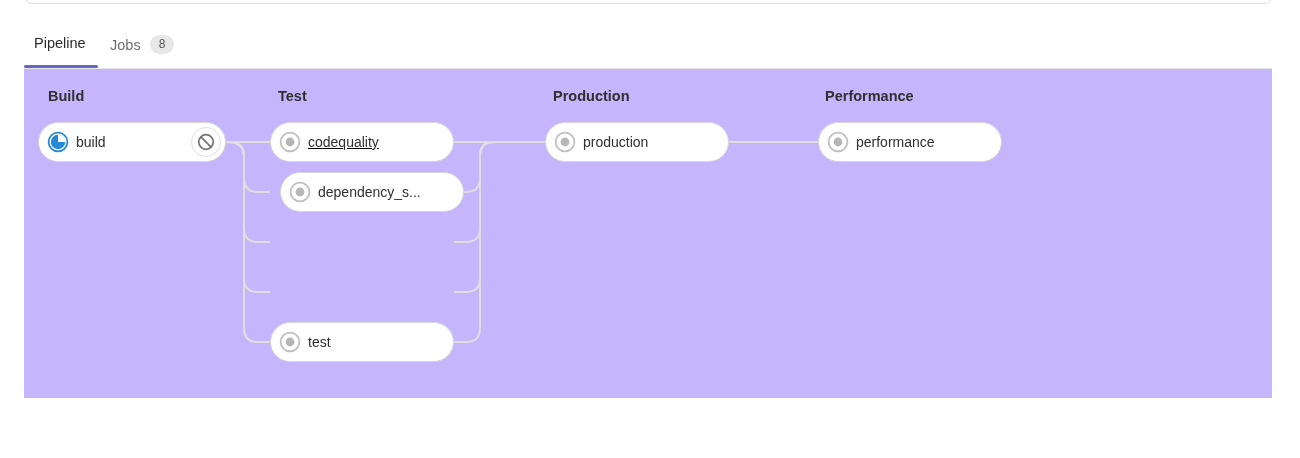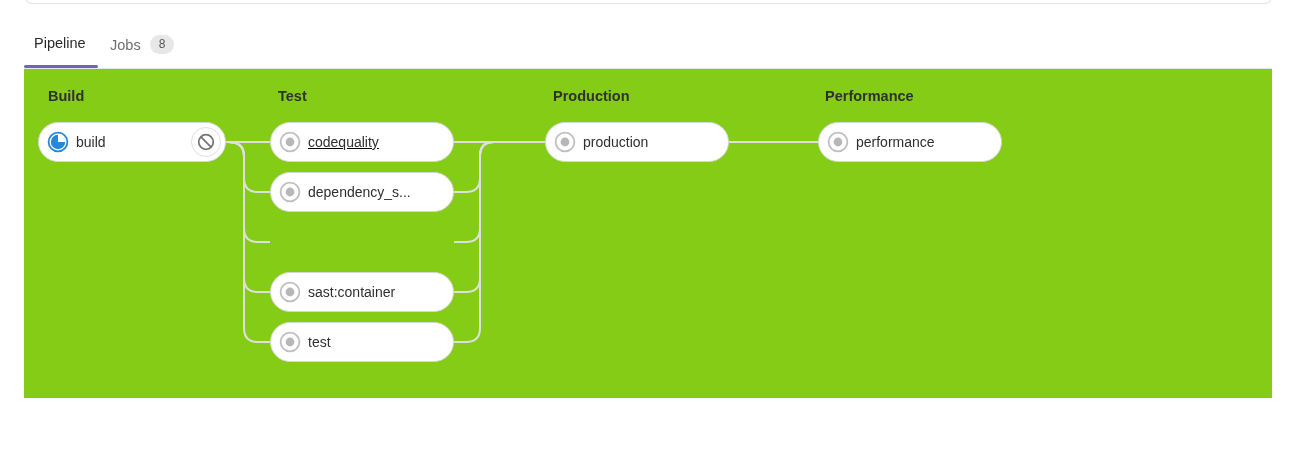--- a/index.html
+++ b/index.html
@@ -16,35 +16,35 @@
                   color:#2b2b2b; cursor:pointer; }
   .tab-jobs { position:absolute; left:110px; top:35px; font-size:14.5px; color:#6e6e6e;
               cursor:pointer; display:flex; align-items:center; gap:9px; }
   .jobs-badge { display:inline-block; background:#e7e7e7; color:#565656; font-size:12px;
                 line-height:1; padding:3px 9px 4px; border-radius:10px; }
   .tabbar-border { position:absolute; left:24px; top:68px; width:1248px; height:1px; background:#e7e7e7; }
   .tab-underline { position:absolute; left:24px; top:65px; width:74px; height:3px;
                    background:#6666c4; border-radius:2px; }
 
   
-  .graph { position:absolute; left:24px; top:69px; width:1248px; height:329px; background:#84cc16; }
+  .graph { position:absolute; left:24px; top:69px; width:1248px; height:329px; background:#c4b5fd; }
   .connectors { position:absolute; left:0; top:0; width:1248px; height:329px; }
 
   .stage-title { position:absolute; top:19px; font-size:14.5px; font-weight:bold; color:#303030; }
   .st-build { left:24px; } .st-test { left:254px; } .st-production { left:529px; } .st-performance { left:801px; }
 
   .job-pill { position:absolute; height:40px; background:#ffffff; border:1px solid #d6d6d6;
               border-radius:20px; display:flex; align-items:center; padding-left:8px;
               cursor:pointer; }
   .job-pill .label { font-size:14px; color:#2f2f2f; margin-left:7px; white-space:nowrap; }
   .icon22 { width:22px; height:22px; flex:0 0 22px; display:block; }
 
   .pill-build       { left:14px;  top:53px;  width:188px; }
   .pill-codequality { left:246px; top:53px;  width:184px;text-decoration:underline; }
-  .pill-depscan     { left:246px; top:103px; width:184px;align-items:center; }
+  .pill-depscan     { left:256px; top:103px; width:184px;align-items:center; }
   .pill-sast        { left:246px; top:153px; width:184px; }
   .pill-sastcont    { left:246px; top:203px; width:184px; }
   .pill-test        { left:246px; top:253px; width:184px; }
   .pill-production  { left:521px; top:53px;  width:184px; }
   .pill-performance { left:794px; top:53px;  width:184px; }
 
   .cancel-btn { position:absolute; right:4px; top:4px; width:30px; height:30px;
                 border:1px solid #e0e0e0; border-radius:50%; background:#ffffff;
                 display:flex; align-items:center; justify-content:center; cursor:pointer; }
 </style>
@@ -109,27 +109,20 @@
       </svg>
       <span class="label">codequality</span>
     </div>
     <div class="job-pill pill-depscan">
       <svg class="icon22" viewBox="0 0 22 22">
         <circle cx="11" cy="11" r="9.4" stroke="#bfbfbf" stroke-width="1.8" fill="none"></circle>
         <circle cx="11" cy="11" r="4.4" fill="#b7b7b7"></circle>
       </svg>
       <span class="label">dependency_s...</span>
     </div>
-    <div class="job-pill pill-sastcont">
-      <svg class="icon22" viewBox="0 0 22 22">
-        <circle cx="11" cy="11" r="9.4" stroke="#bfbfbf" stroke-width="1.8" fill="none"></circle>
-        <circle cx="11" cy="11" r="4.4" fill="#b7b7b7"></circle>
-      </svg>
-      <span class="label">sast:container</span>
-    </div>
     <div class="job-pill pill-test">
       <svg class="icon22" viewBox="0 0 22 22">
         <circle cx="11" cy="11" r="9.4" stroke="#bfbfbf" stroke-width="1.8" fill="none"></circle>
         <circle cx="11" cy="11" r="4.4" fill="#b7b7b7"></circle>
       </svg>
       <span class="label">test</span>
     </div>
 
     <div class="job-pill pill-production">
       <svg class="icon22" viewBox="0 0 22 22">

